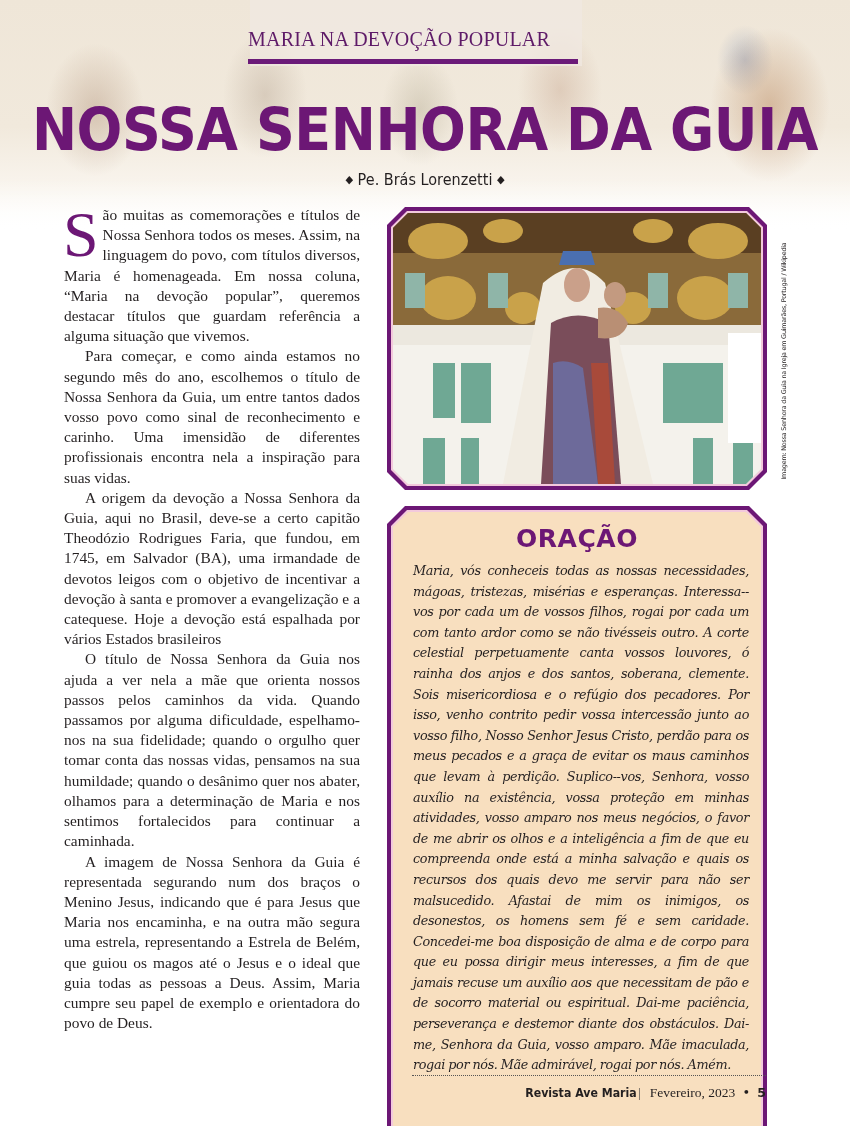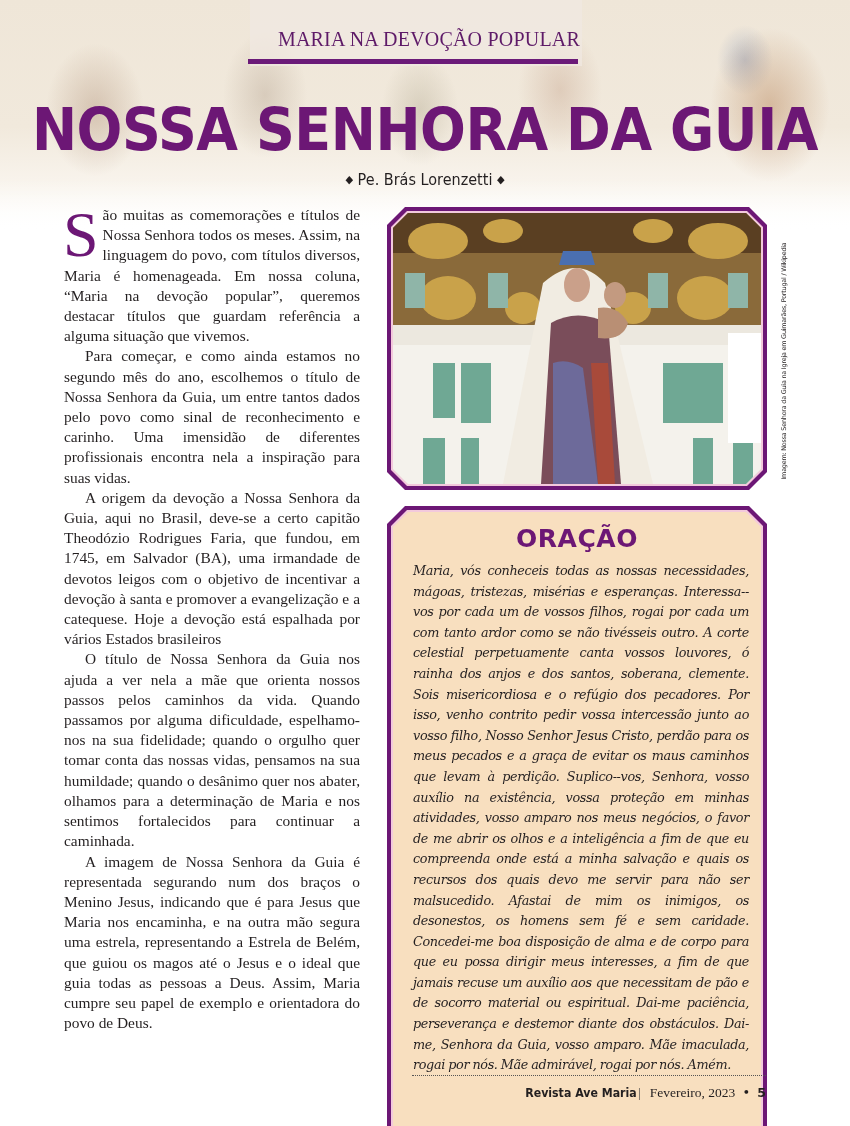--- a/index.html
+++ b/index.html
@@ -20,21 +20,21 @@
   }
   .hero-bg::after {
     content: ""; position: absolute; left: 0; right: 0; bottom: 0; height: 50px;
     background: linear-gradient(180deg, rgba(255,255,255,0) 0%, #ffffff 100%);
   }
   .section-tab {
     position: absolute; left: 250px; top: 0; width: 332px; height: 66px;
     background: rgba(240,232,226,0.75);
   }
   .section-label {
-    position: absolute; left: 248px; top: 28px; width: 332px; text-align: right;
+    position: absolute; left: 248px; top: 28px; width: 332px; text-align: left;
     font-family: "Liberation Serif", serif; font-size: 20px; letter-spacing: 0.2px;
     color: #5e1a68;
   }
   .section-rule {
     position: absolute; left: 248px; top: 59px; width: 330px; height: 5px; background: #6b1a78;
   }
   .page-title {
     position: absolute; left: 0; top: 96px; width: 850px; text-align: center;
     font-family: "DejaVu Sans", sans-serif; font-weight: bold; font-size: 58px;
     letter-spacing: -0.5px; color: #6c1775; transform: scaleX(0.93);
@@ -148,21 +148,21 @@
 <h1 class="page-title">NOSSA SENHORA DA GUIA</h1>
 
 <div class="byline">
   <span class="diamond">◆</span>
   <span>Pe. Brás Lorenzetti</span>
   <span class="diamond">◆</span>
 </div>
 
 <div class="article">
   <p class="first"><span class="dropcap">S</span><span>ão muitas as comemorações e títulos de Nossa Senhora todos os meses. Assim, na linguagem do povo, com títulos diversos, Maria é homenageada. Em nossa coluna, “Maria na devoção popular”, queremos destacar títulos que guardam referência a alguma situação que vivemos.</span></p>
-  <p>Para começar, e como ainda estamos no segundo mês do ano, escolhemos o título de Nossa Senhora da Guia, um entre tantos dados pelo povo como sinal de reconhecimento e carinho. Uma imensidão de diferentes profissionais encontra nela a inspiração para suas vidas.</p>
+  <p>Para começar, e como ainda estamos no segundo mês do ano, escolhemos o título de Nossa Senhora da Guia, um entre tantos dados vosso povo como sinal de reconhecimento e carinho. Uma imensidão de diferentes profissionais encontra nela a inspiração para suas vidas.</p>
   <p>A origem da devoção a Nossa Senhora da Guia, aqui no Brasil, deve-se a certo capitão Theodózio Rodrigues Faria, que fundou, em 1745, em Salvador (BA), uma irmandade de devotos leigos com o objetivo de incentivar a devoção à santa e promover a evangelização e a catequese. Hoje a devoção está espalhada por vários Estados brasileiros</p>
   <p>O título de Nossa Senhora da Guia nos ajuda a ver nela a mãe que orienta nossos passos pelos caminhos da vida. Quando passamos por alguma dificuldade, espelhamo-nos na sua fidelidade; quando o orgulho quer tomar conta das nossas vidas, pensamos na sua humildade; quando o desânimo quer nos abater, olhamos para a determinação de Maria e nos sentimos fortalecidos para continuar a caminhada.</p>
   <p>A imagem de Nossa Senhora da Guia é representada segurando num dos braços o Menino Jesus, indicando que é para Jesus que Maria nos encaminha, e na outra mão segura uma estrela, representando a Estrela de Belém, que guiou os magos até o Jesus e o ideal que guia todas as pessoas a Deus. Assim, Maria cumpre seu papel de exemplo e orientadora do povo de Deus.</p>
 </div>
 
 <div class="frame photo-frame">
   <div class="inner-line"></div>
   <div class="inner photo">
     <svg viewBox="0 0 368 271" preserveAspectRatio="none">
       <rect x="0" y="0" width="368" height="271" fill="#e8e4dc"></rect>

